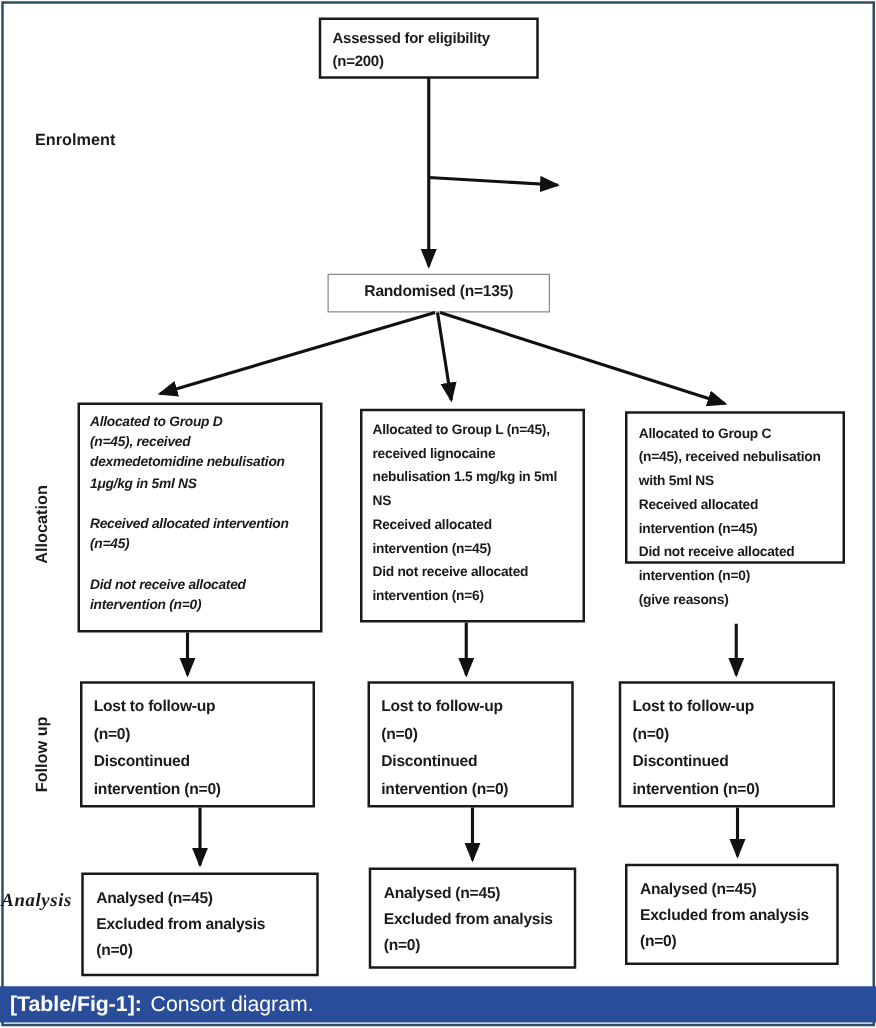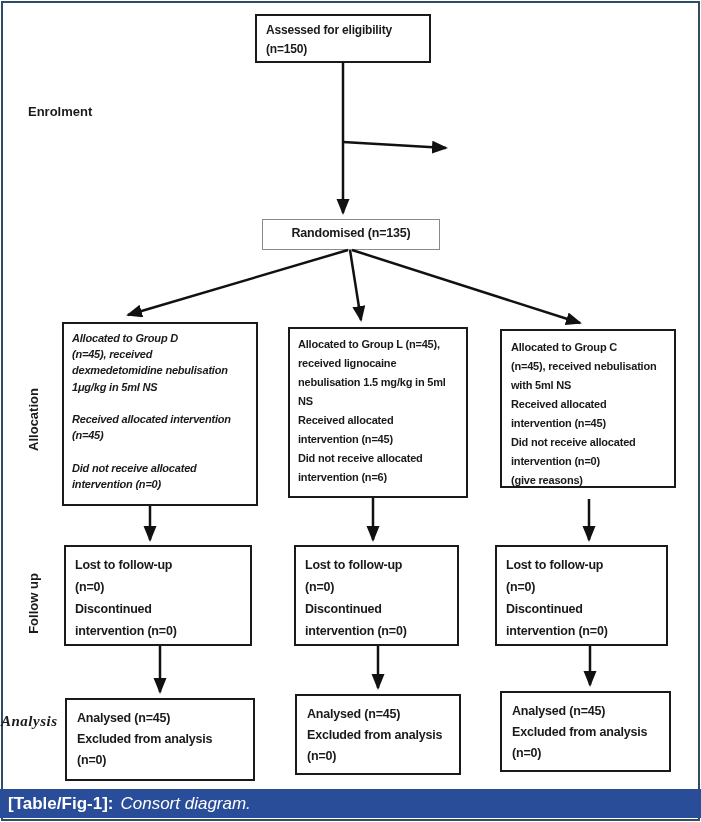--- a/index.html
+++ b/index.html
@@ -24,21 +24,21 @@
     color: #1a1a1a;
     font-weight: bold;
     white-space: pre-line;
     letter-spacing: -0.2px;
   }
   .assessed   { left: 255px; top: 14px;  width: 176px; height: 49px; font-size: 12px; line-height: 19px; padding: 5px 4px 0 9px; }
   .excluded   { left: 452px; top: 88px;  width: 196px; height: 113px; font-size: 12px; line-height: 18px; padding: 5px 4px 0 9px; }
   .randomised { left: 262px; top: 219px; width: 178px; height: 31px; font-size: 12.5px; line-height: 26px; text-align: center; border: 1.5px solid #8a8a8a; }
   .group-d    { left: 62px;  top: 322px; width: 196px; height: 184px; font-size: 11px; line-height: 16.2px; padding: 6px 2px 0 8px; font-style: italic; }
   .group-l    { left: 288px; top: 327px; width: 180px; height: 171px; font-size: 11px; line-height: 19px; padding: 6px 2px 0 8px; }
-  .group-c    { left: 500px; top: 329px; width: 176px; height: 159px; font-size: 11px; line-height: 19px; padding: 7px 2px 0 9px; }
+  .group-c    { left: 500px; top: 329px; width: 176px; height: 122px; font-size: 11px; line-height: 19px; padding: 7px 2px 0 9px; }
   .followup-box { font-size: 12.5px; line-height: 22px; padding: 7px 4px 0 9px; }
   .fu-d { left: 64px;  top: 545px; width: 188px; height: 101px; }
   .fu-l { left: 294px; top: 545px; width: 165px; height: 101px; }
   .fu-c { left: 495px; top: 545px; width: 173px; height: 101px; }
   .analysed-box { font-size: 12.5px; line-height: 21px; padding: 8px 0 0 10px; }
   .an-d { left: 65px;  top: 698px; width: 190px; height: 83px; }
   .an-l { left: 295px; top: 694px; width: 166px; height: 81px; }
   .an-c { left: 500px; top: 691px; width: 171px; height: 81px; }
 
   .stage-label {
@@ -74,35 +74,35 @@
     position: absolute;
     left: 0; right: 0; top: 789px; height: 29px;
     background: #2a4d9a;
     color: #ffffff;
     display: flex;
     align-items: center;
     padding-left: 8px;
     font-size: 17px;
   }
   .caption-bar .cap-label { font-weight: bold; }
-  .caption-bar .cap-text  { font-weight: normal; margin-left: 7px; font-style: italic; }
+  .caption-bar .cap-text  { font-weight: normal; margin-left: 7px; }
 </style>
 </head>
 <body>
 
 <div class="canvas">
   <div class="frame"></div>
 
   <div class="stage-label lbl-enrolment">Enrolment</div>
   <div class="stage-label vlabel lbl-allocation">Allocation</div>
   <div class="stage-label vlabel lbl-followup">Follow up</div>
   <div class="stage-label lbl-analysis">Analysis</div>
 
   <div class="node assessed">Assessed for eligibility
-(n=150)</div>
+(n=200)</div>
   <div class="node randomised">Randomised (n=135)</div>
   <div class="node group-d">Allocated to Group D
 (n=45), received
 dexmedetomidine nebulisation
 1μg/kg in 5ml NS
 
 Received allocated intervention
 (n=45)
 
 Did not receive allocated

